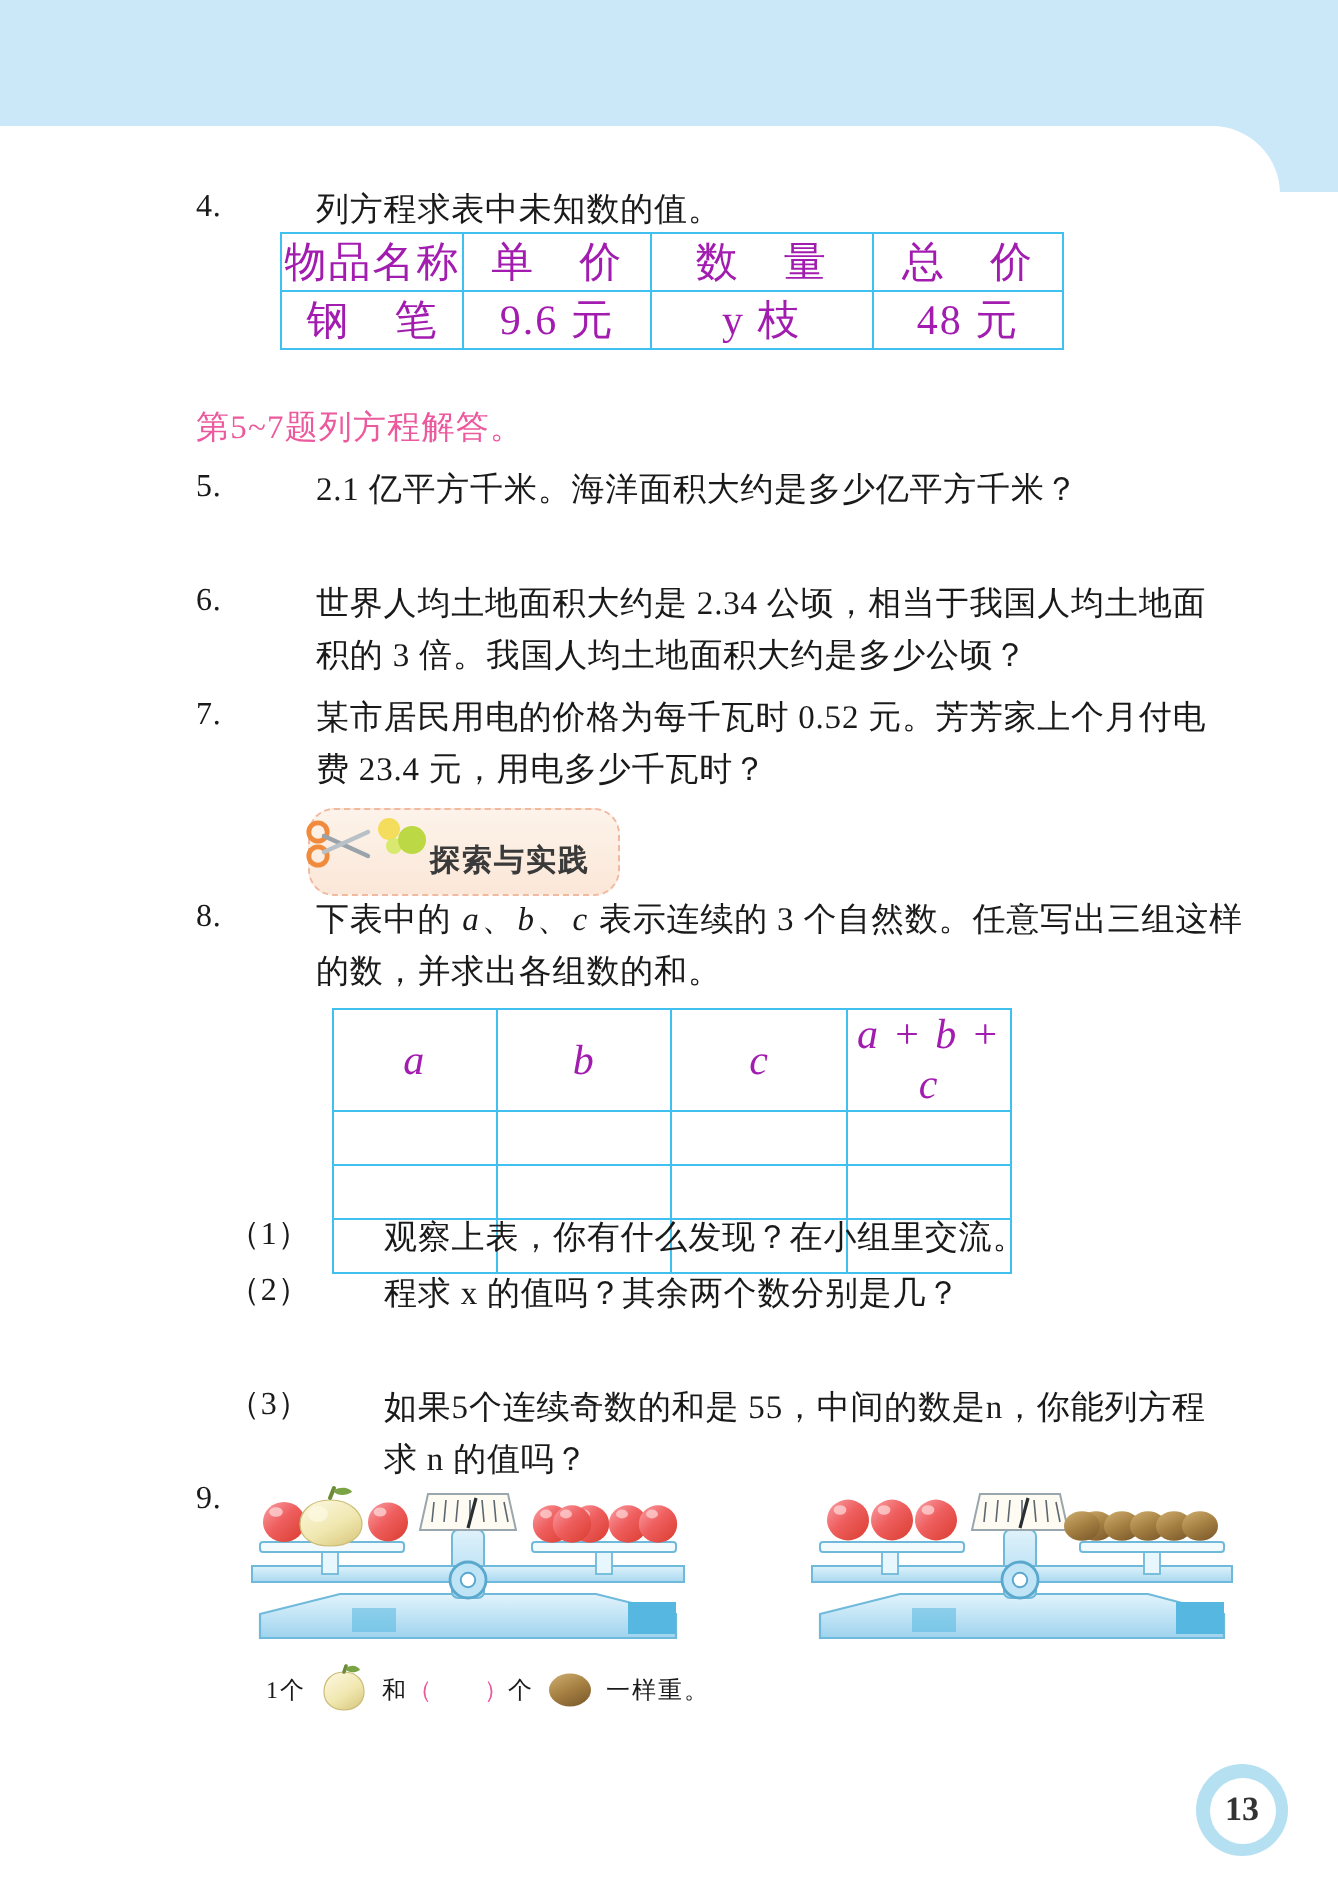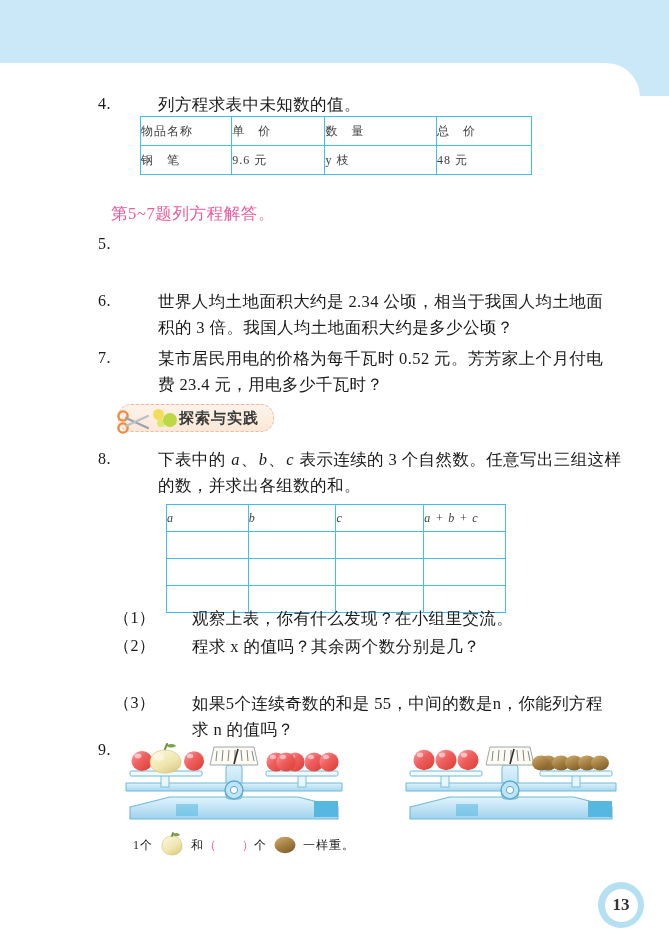--- a/index.html
+++ b/index.html
@@ -73,46 +73,47 @@
   }
 
   
   .tbl {
     position: absolute;
     border-collapse: collapse;
     background: #ffffff;
   }
   .tbl td {
     border: 1.4px solid #3fc0ee;
-    font-size: 12px;
-    color: #404040;
+    text-align: center;
+    font-size: 21px;
+    color: #a21caf;
     padding: 0;
     letter-spacing: 1px;
   }
   .tbl.t1 td { height: 28px; }
   .tbl.t2 td { height: 26px; }
 
   
   .pink-note {
     position: absolute;
     color: #ec5a9e;
     font-size: 16.5px;
     letter-spacing: 0.6px;
   }
 
   
   .badge {
     position: absolute;
     display: flex;
-    align-items: center;
     height: 26px;
-    padding: 0 14px 0 34px;
+    padding: 16px 14px 0 34px;
     border: 1.6px dashed #f0b9a0;
     border-radius: 13px;
     background: linear-gradient(180deg,#fdf3ea 0%, #fbe7d8 100%);
+    margin-left: 36px;
   }
   .badge-label {
     font-family: "Liberation Sans", sans-serif;
     font-weight: bold;
     font-size: 15px;
     color: #3a3a3a;
     letter-spacing: 1px;
     margin-left: 26px;
   }
   .dot-y, .dot-g, .dot-g2 {
@@ -191,25 +192,26 @@
     </tr>
     <tr>
       <td>钢　笔</td>
       <td>9.6 元</td>
       <td>y 枝</td>
       <td>48 元</td>
     </tr>
   </tbody>
     </table>
 
-  <div class="pink-note" style="left:111px; top:203px;text-align:center;">第5~7题列方程解答。</div>
+  <div class="pink-note" style="left:98px; top:203px;text-align:center;">第5~7题列方程解答。</div>
 
   <div class="qrow" style="left:98px; top:232px; flex-direction:row;">
     <span class="qnum">5.</span>
     <span class="qbody">
+      <div class="qline">2.1 亿平方千米。海洋面积大约是多少亿平方千米？</div>
     </span>
   </div>
 
   <div class="qrow" style="left:98px; top:289px;">
     <span class="qnum">6.</span>
     <span class="qbody">
       <div class="qline">世界人均土地面积大约是 2.34 公顷，相当于我国人均土地面</div>
       <div class="qline">积的 3 倍。我国人均土地面积大约是多少公顷？</div>
     </span>
   </div>

